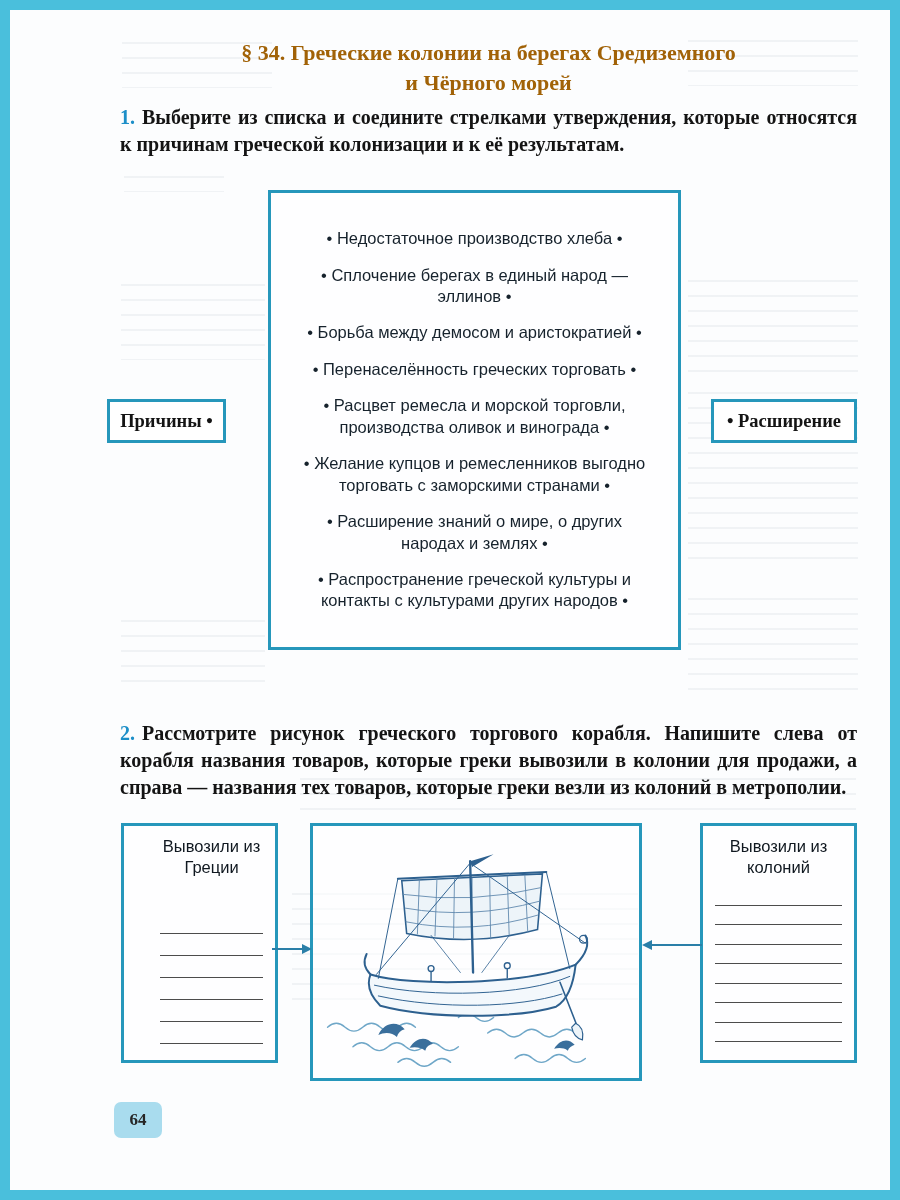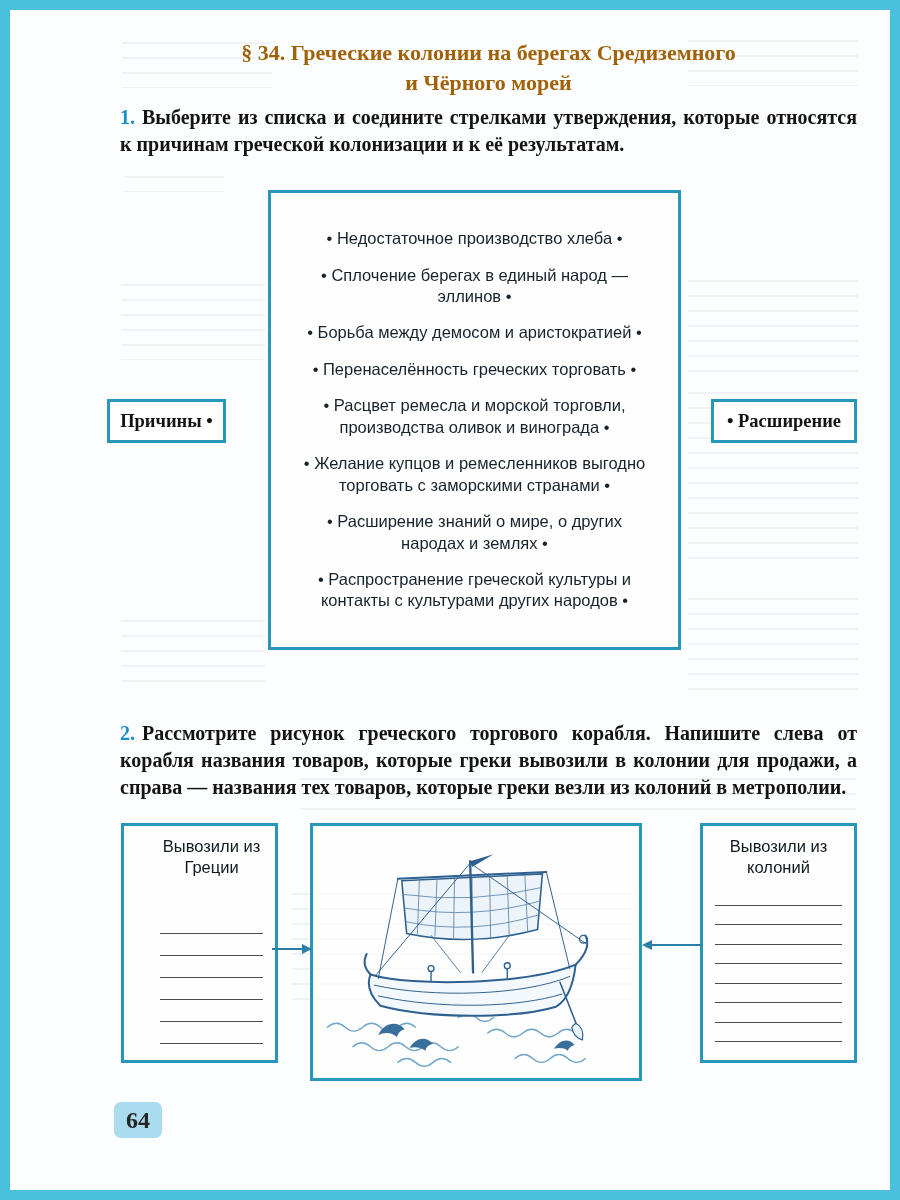--- a/index.html
+++ b/index.html
@@ -78,21 +78,21 @@
   .arrow { position:absolute; z-index:3; }
   .arrow line { stroke:#2a7fa8; stroke-width:2; }
   .arrow polygon { fill:#2a7fa8; }
   .arrow.ar-left  { left:272px; top:942px; }
   .arrow.ar-right { left:640px; top:938px; }
 
   .page-badge {
     position:absolute; left:114px; top:1102px; width:48px; height:36px; z-index:2;
     background:#a9dcee; border-radius:7px;
     display:flex; align-items:center; justify-content:center;
-    font-weight:bold; font-size:24px; color:#262626;
+    font-weight:bold; font-size:17px; color:#262626;
   }
 </style>
 </head>
 <body>
 
 <div class="page">
 
   <div class="ghost" style="left:122px; top:42px;  width:150px; height:46px;"></div>
   <div class="ghost" style="left:688px; top:40px;  width:170px; height:46px;"></div>
   <div class="ghost" style="left:124px; top:176px; width:100px; height:16px;"></div>

